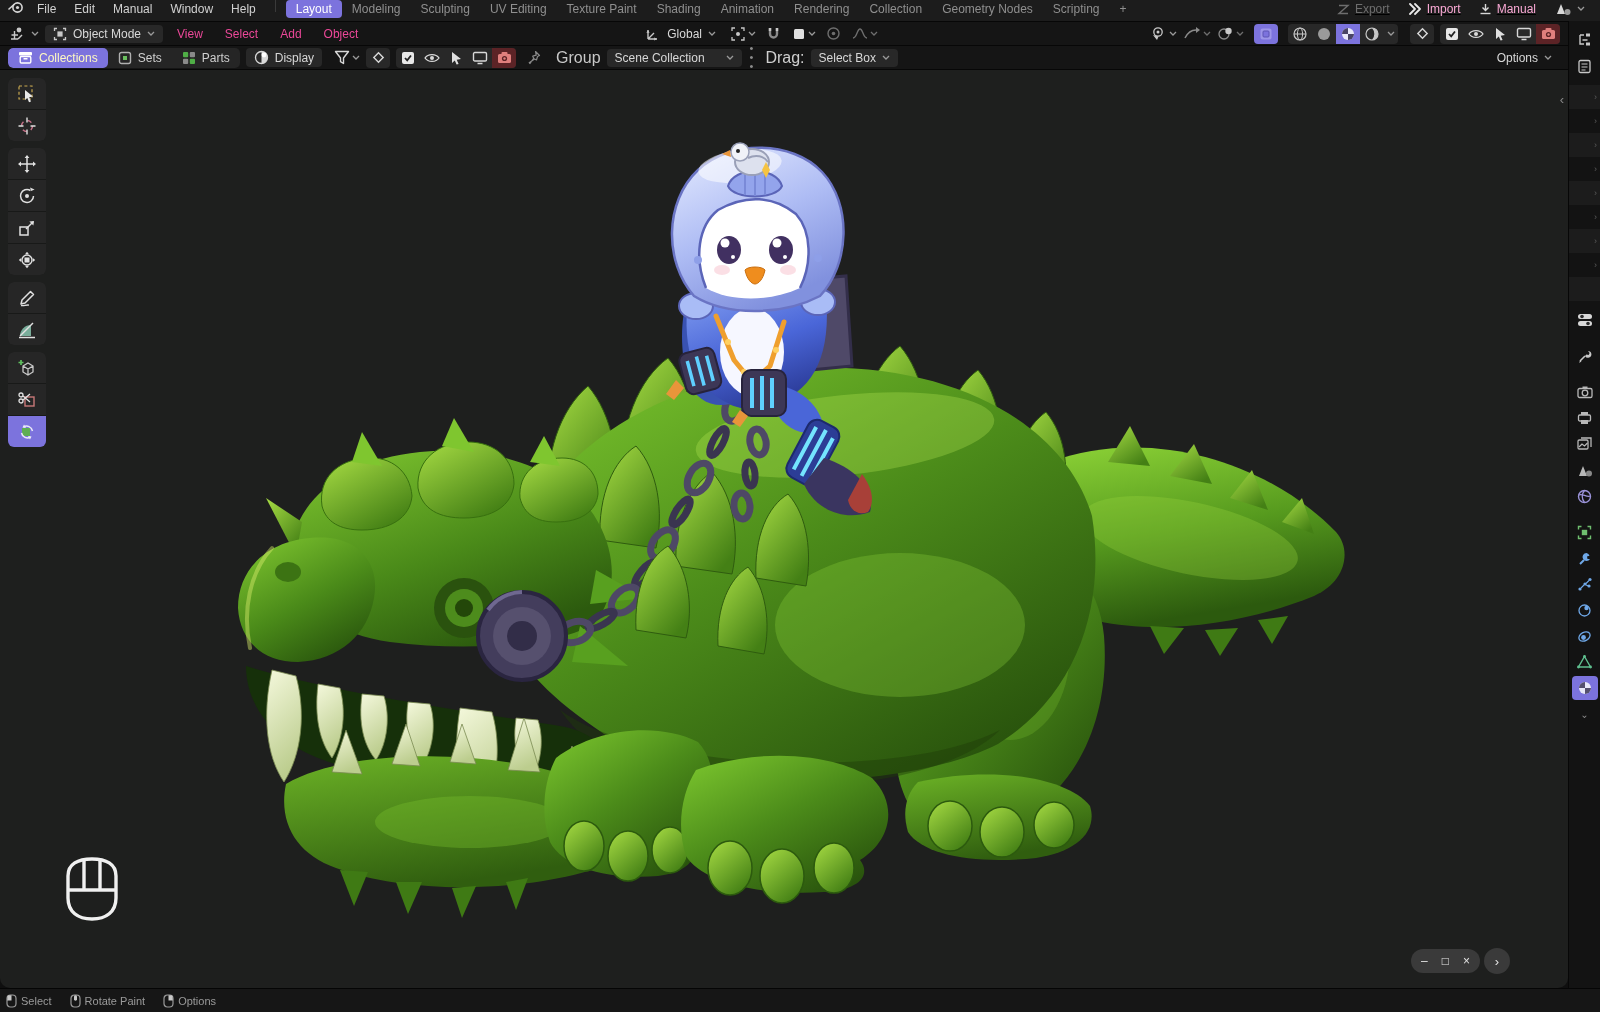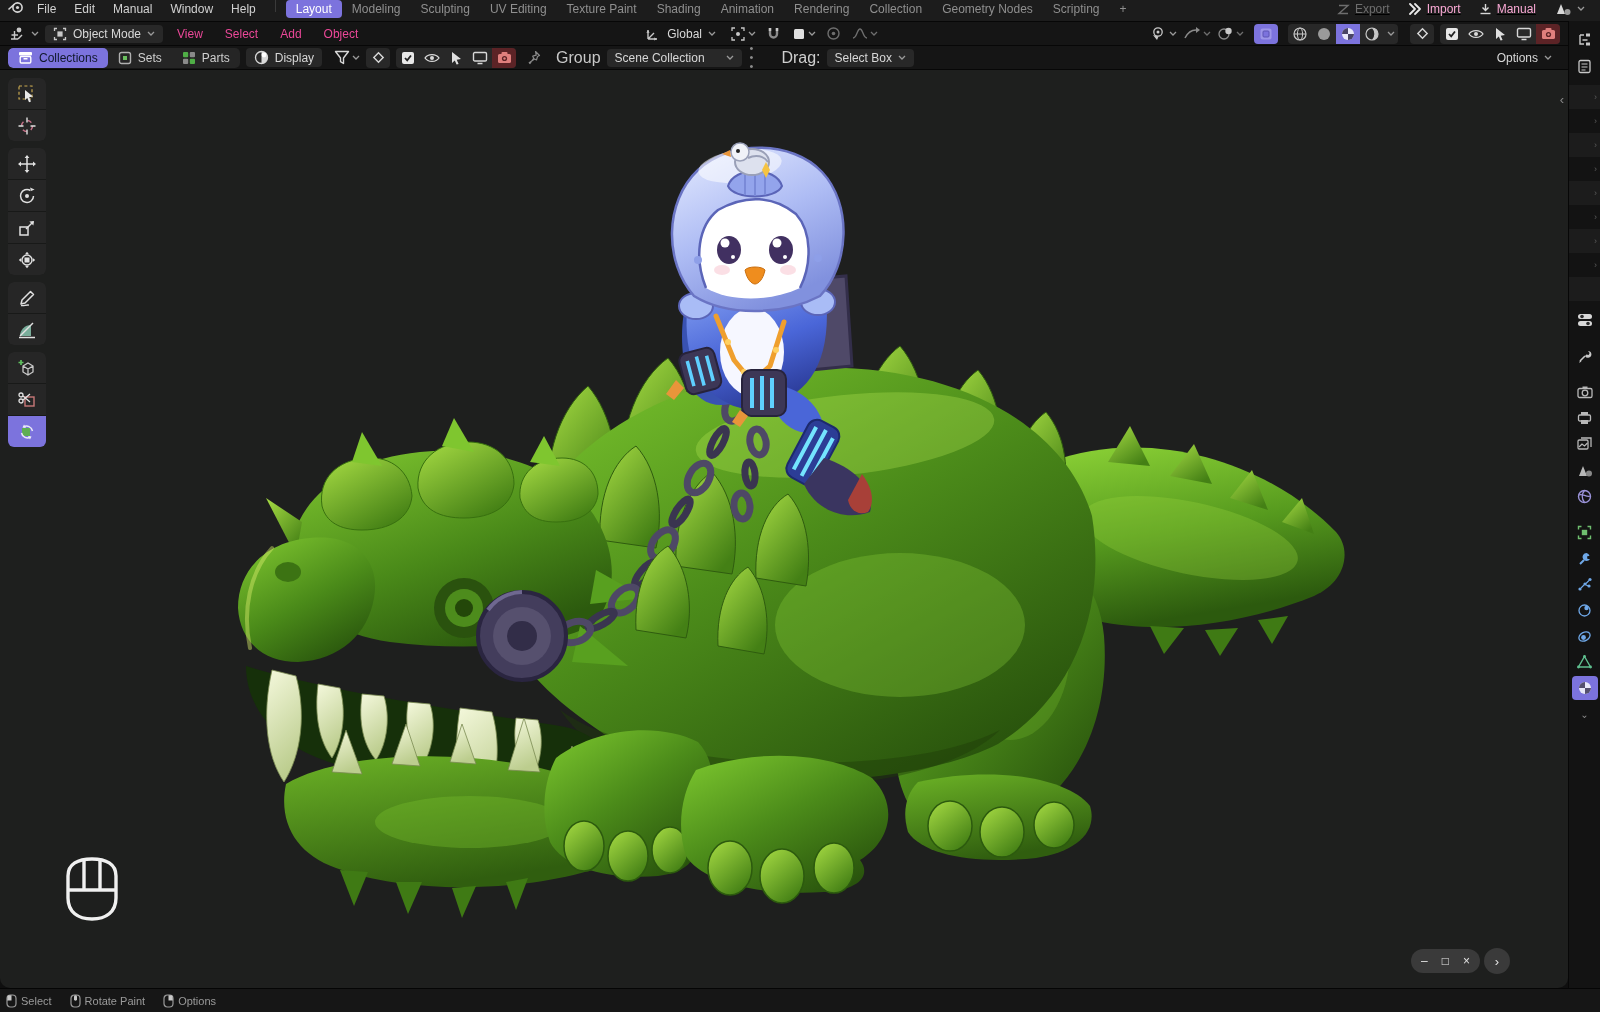--- a/index.html
+++ b/index.html
@@ -30,21 +30,21 @@
      padding:2px 8px; color:#d8d8d8; font-size:12px; }
   .icon-btn { width:24px; height:20px; display:flex; align-items:center; justify-content:center;
      border-radius:4px; }
   .icon-btn.boxed { background:#282828; }
   .icon-btn.purple { background:#7c73dd; }
   .icon-btn.red { background:#5c2326; }
   .icon-group { display:flex; background:#282828; border-radius:4px; overflow:hidden; }
   .icon-group .icon-btn { border-radius:0; }
   .seg { display:flex; background:#252525; border-radius:5px; overflow:hidden; }
   .seg .seg-item { display:flex; align-items:center; gap:6px; padding:3px 10px; color:#cfcfcf; font-size:12px; }
-  .seg .seg-item.active { background:#7c73dd; color:#0f172a; border-radius:5px; }
+  .seg .seg-item.active { background:#7c73dd; color:#fef9c3; border-radius:5px; }
   .spacer { flex:1; }
   .vdots { color:#8a8a8a; font-size:11px; letter-spacing:0; line-height:9px; padding:0 2px; }
 
   
   .main-wrap { flex:1; display:flex; position:relative; background:#0f0f0f; }
   .viewport { position:relative; flex:1; background:#1e1f1e; border-radius:0 0 10px 10px; overflow:hidden; }
   .scene-svg { position:absolute; inset:0; }
 
   
   .toolbar { position:absolute; left:8px; top:8px; display:flex; flex-direction:column; gap:7px; z-index:5; }
@@ -421,21 +421,21 @@
           </svg>
     </span>
     <span class="txt dim" style="margin-left:4px;color:#c8c8c8;">Group</span>
     <span class="select-like" style="min-width:135px;justify-content:space-between;">
       <span>Scene Collection</span>
       <svg width="8" height="6" viewBox="0 0 8 6">
             <path d="M1 1l3 3 3-3" stroke="#9a9a9a" stroke-width="1.3" fill="none"></path>
           </svg>
     </span>
     <span class="vdots">•<br>•<br>•</span>
-    <span class="txt" style="margin-left:20px;">Drag:</span>
+    <span class="txt" style="margin-left:4px;">Drag:</span>
     <span class="select-like">
       <span>Select Box</span>
       <svg width="8" height="6" viewBox="0 0 8 6">
             <path d="M1 1l3 3 3-3" stroke="#9a9a9a" stroke-width="1.3" fill="none"></path>
           </svg>
     </span>
     <div class="spacer"></div>
     <span class="select-like" style="background:transparent;">
       <span>Options</span>
       <svg width="8" height="6" viewBox="0 0 8 6">

